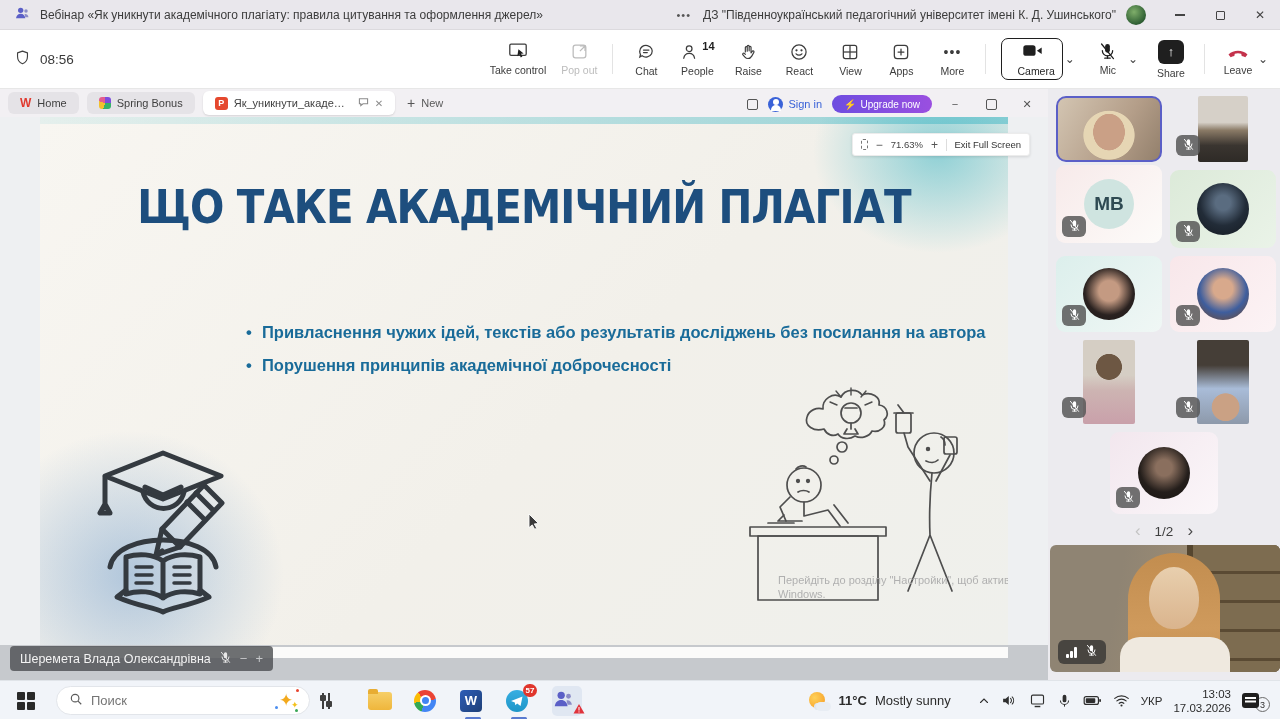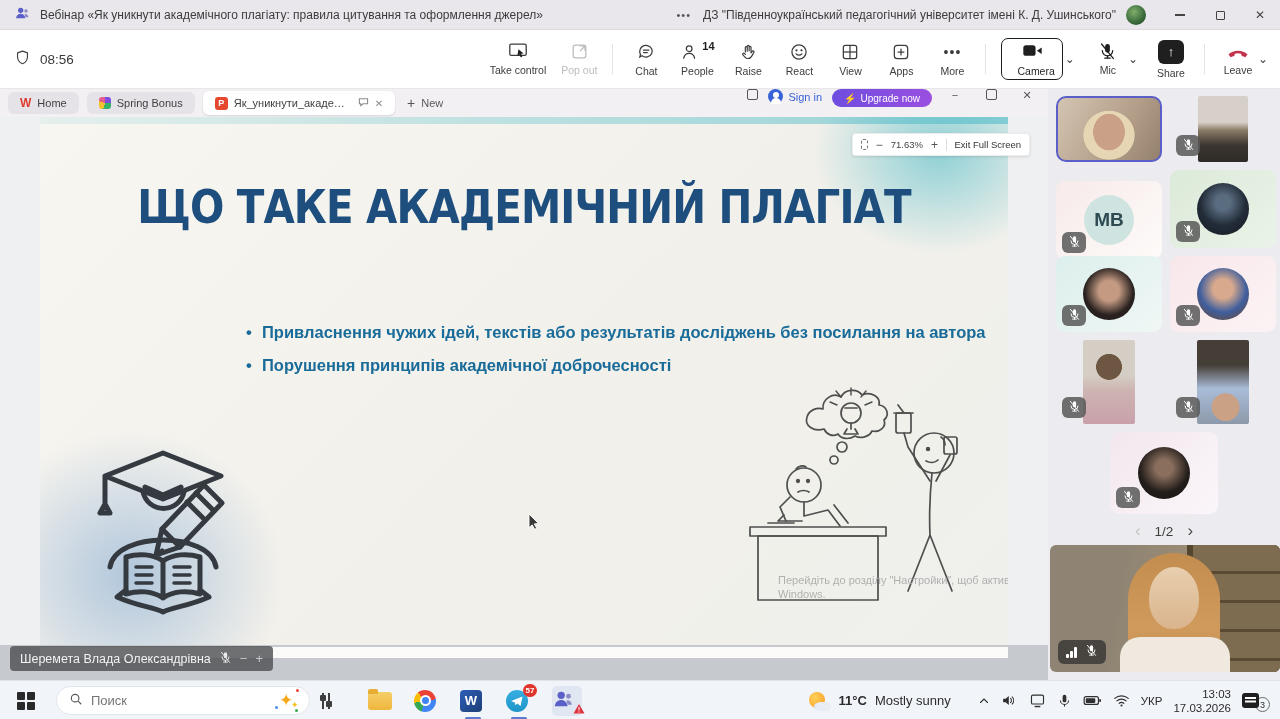--- a/index.html
+++ b/index.html
@@ -42,21 +42,21 @@
   .tabbar { position:absolute; left:0; top:0; width:1048px; height:28px; background:#f2f0f3; display:flex; align-items:center; }
   .tab { height:22px; margin-left:8px; border-radius:6px; background:#e5e3e7; display:flex; align-items:center; gap:6px; padding:0 12px; font-size:11px; color:#3f3f3f; }
   .tab.active { background:#ffffff; box-shadow:0 1px 2px rgba(0,0,0,.12); height:24px; }
   .wps-w { color:#e03a2f; font-weight:bold; font-size:12px; }
   .fav-spring { width:12px; height:12px; border-radius:3px; background:conic-gradient(#7c4dde 0 25%, #35b26a 25% 55%, #f2c12e 55% 80%, #e35d8f 80%); }
   .fav-doc { width:13px; height:13px; border-radius:3px; background:#e5482e; color:#fff; font-size:9px; font-weight:bold; display:flex; align-items:center; justify-content:center; }
   .tab-doc-label { max-width:118px; overflow:hidden; text-overflow:ellipsis; white-space:nowrap; }
   .tab-mini { color:#8b8b8b; font-size:10px; }
   .newtab { display:flex; align-items:center; gap:6px; margin-left:12px; color:#5a5a5a; font-size:11px; }
   .newtab .pl { font-size:14px; color:#555; }
-  .tabbar-right { position:absolute; right:8px; top:0; height:30px; display:flex; align-items:flex-start; gap:10px; }
+  .tabbar-right { position:absolute; right:8px; top:0; height:30px; display:flex; align-items:center; gap:10px; }
   .layout-ic { width:11px; height:11px; border:1.3px solid #555; border-radius:2px; }
   .signin { display:flex; align-items:center; gap:5px; font-size:11px; color:#3a62d8; }
   .signin-av { width:15px; height:15px; border-radius:50%; background:#3a62d8; position:relative; }
   .signin-av::before { content:""; position:absolute; left:4.5px; top:2.5px; width:6px; height:6px; border-radius:50%; background:#fff; }
   .signin-av::after { content:""; position:absolute; left:2.5px; top:8.5px; width:10px; height:6px; border-radius:5px 5px 0 0; background:#fff; }
   .upgrade { height:18px; padding:0 12px; border-radius:10px; background:linear-gradient(90deg,#6e4de0,#9a4fe0); color:#fff; font-size:10px; display:flex; align-items:center; gap:4px; }
   .upgrade .b { color:#ffd65c; font-size:10px; }
   .tab-winbtn { width:26px; display:flex; align-items:center; justify-content:center; color:#555; font-size:11px; }
 
   
@@ -91,21 +91,21 @@
   .pill-glyph { color:#c6c8ca; font-size:13px; line-height:1; }
 
   
   .sidebar { position:absolute; left:1048px; top:89px; width:232px; height:591px; background:#ecebef; }
   .tile { position:absolute; border-radius:9px; overflow:hidden; }
   .badge { position:absolute; left:6px; bottom:6px; width:24px; height:21px; border-radius:6px; background:rgba(88,88,88,.85); display:flex; align-items:center; justify-content:center; color:#fff; z-index:3; }
   .t-r1a { left:8px; top:7px; width:106px; height:66px; border:2.5px solid #5b5fc7; border-radius:10px; background:linear-gradient(120deg,#d3c5b2,#b49e89 60%,#93806c); }
   .t-r1a::before { content:""; position:absolute; inset:0; background:radial-gradient(ellipse 26px 30px at 50% 55%, #caa086 0 60%, rgba(0,0,0,0) 62%), radial-gradient(ellipse 42px 40px at 50% 60%, #e6d6b4 0 60%, rgba(0,0,0,0) 62%); }
   .t-r1b { left:122px; top:7px; width:106px; height:66px; border-radius:0; }
   .t-r1b .pv { position:absolute; left:28px; top:0; width:50px; height:66px; background:linear-gradient(#d6d0c8 0 40%, #8a7a66 52%, #3a3530 75%, #2e2a26); border-radius:2px; }
-  .t-r2a { left:8px; top:92px; width:106px; height:78px; background:linear-gradient(135deg,#f7eaea,#fdfbf9); }
+  .t-r2a { left:8px; top:76px; width:106px; height:78px; background:linear-gradient(135deg,#f7eaea,#fdfbf9); }
   .initials-circle { position:absolute; left:50%; top:50%; transform:translate(-50%,-50%); width:50px; height:50px; border-radius:50%; background:#cfe4e0; display:flex; align-items:center; justify-content:center; font-size:19px; font-weight:bold; color:#2e4a52; }
   .t-r2b { left:122px; top:81px; width:106px; height:78px; background:linear-gradient(135deg,#dcead9,#eaf3e8); }
   .av-circle { position:absolute; left:50%; top:50%; transform:translate(-50%,-50%); width:52px; height:52px; border-radius:50%; }
   .av-dark { background:radial-gradient(circle at 50% 38%, #5a6c80 0 18%, #222c38 55%, #141920); }
   .t-r3a { left:8px; top:167px; width:106px; height:76px; background:linear-gradient(135deg,#dcefec,#f0f7f5); }
   .av-hair { background:radial-gradient(circle at 50% 44%, #c49a82 0 26%, #2a2220 62%, #1a1514); }
   .t-r3b { left:122px; top:167px; width:106px; height:76px; background:linear-gradient(135deg,#f8e7ea,#fcf3f5); }
   .av-blue { background:radial-gradient(circle at 50% 40%, #d8a98c 0 24%, #3e5e9e 58%, #6a4a3a 90%); }
   .t-r4a { left:8px; top:251px; width:106px; height:84px; }
   .t-r4a .pv { position:absolute; left:27px; top:0; width:52px; height:84px; border-radius:2px; background:radial-gradient(circle 14px at 50% 32%, #6d5743 0 90%, rgba(0,0,0,0) 95%), linear-gradient(#d5cec4 0 42%, #cdb4b2 60%, #c9a0aa); }

